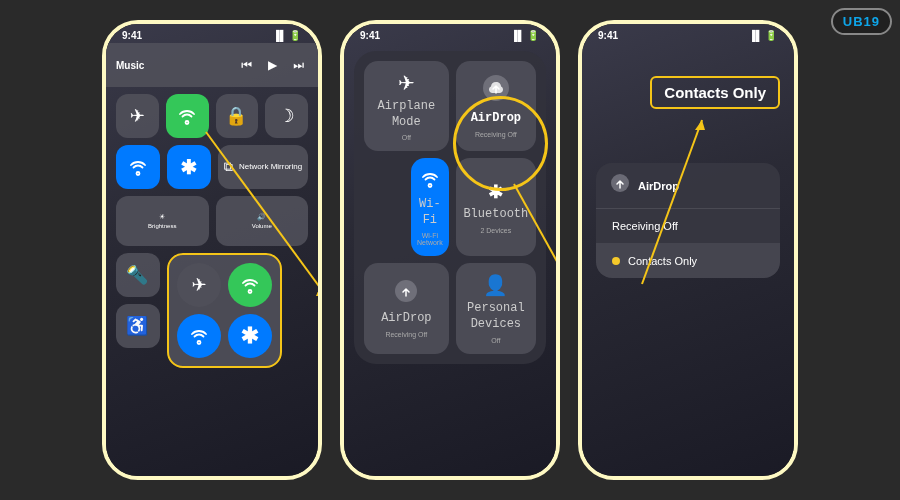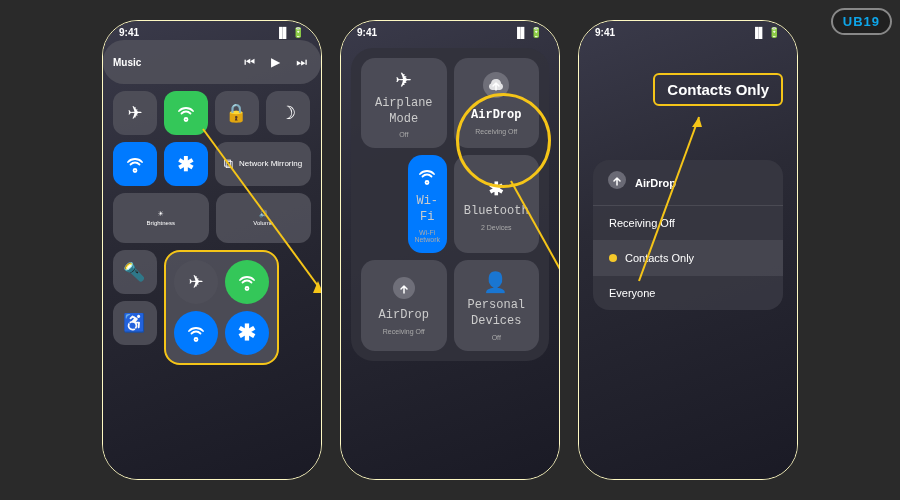--- a/index.html
+++ b/index.html
@@ -25,21 +25,21 @@
       padding: 20px 10px;
     }
 
     
     .phone-screen {
       height: 460px;
       background: #1c1c1e;
       border-radius: 36px;
       overflow: hidden;
       position: relative;
-      border: 1px solid #fef9c3;
+      border: 4px solid #fef9c3;
     }
     .phone-screen-1 { width: 220px; }
     .phone-screen-2 { width: 220px; margin: 0 18px; }
     .phone-screen-3 { width: 220px; }
 
     
     .phone-bg {
       width: 100%;
       height: 100%;
       background: linear-gradient(160deg, #3a3a4a 0%, #2a2a35 40%, #1a1a25 100%);
@@ -95,21 +95,21 @@
       color: white;
       font-size: 9px;
       gap: 6px;
     }
     .cc-music {
       display: flex;
       align-items: center;
       justify-content: space-between;
       padding: 0 10px;
       background: rgba(80,80,90,0.9);
-      border-radius: 21px;
+      border-radius: 0;
       height: 44px;
       margin-bottom: 7px;
     }
     .cc-music-title { color: white; font-size: 10px; font-weight: 600; }
     .cc-music-controls { display: flex; gap: 8px; color: white; font-size: 12px; }
     .cc-square {
       flex: 1;
       height: 50px;
       border-radius: 12px;
       background: rgba(80,80,90,0.9);
@@ -434,24 +434,20 @@
         </div>
 
         <div class="airdrop-option">
 
           <span>Receiving Off</span>
         </div>
         <div class="airdrop-option selected">
           <div class="checkmark" style="display:block;"></div>
           <span>Contacts Only</span>
         </div>
-        <div class="airdrop-option">
-
-          <span>Everyone</span>
-        </div>
       </div>
 
       <div class="contacts-callout">
         <span>Contacts Only</span>
       </div>
 
       <svg style="position:absolute; top:0; left:0; width:100%; height:100%; pointer-events:none;">
         <line x1="60" y1="260" x2="120" y2="96" stroke="#f5c518" stroke-width="2"></line>
         <polygon points="120,96 113,106 123,106" fill="#f5c518"></polygon>
       </svg>

